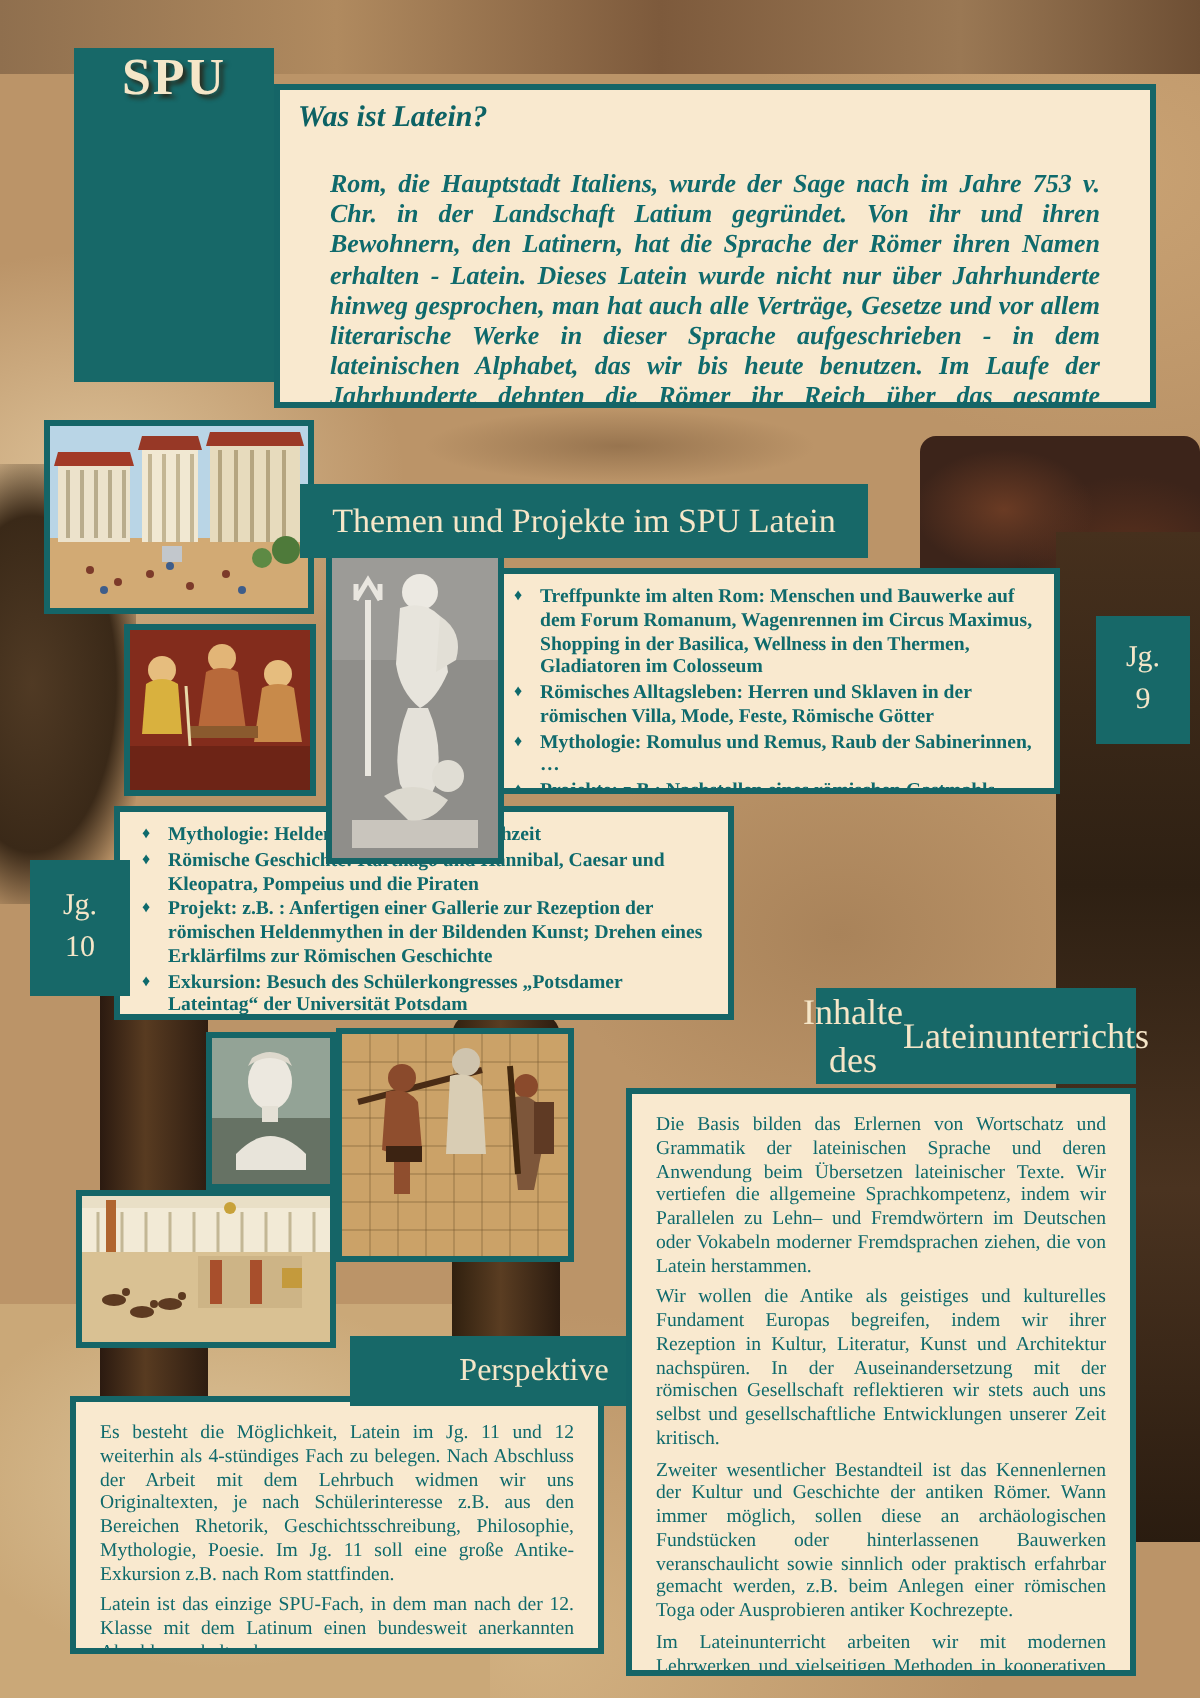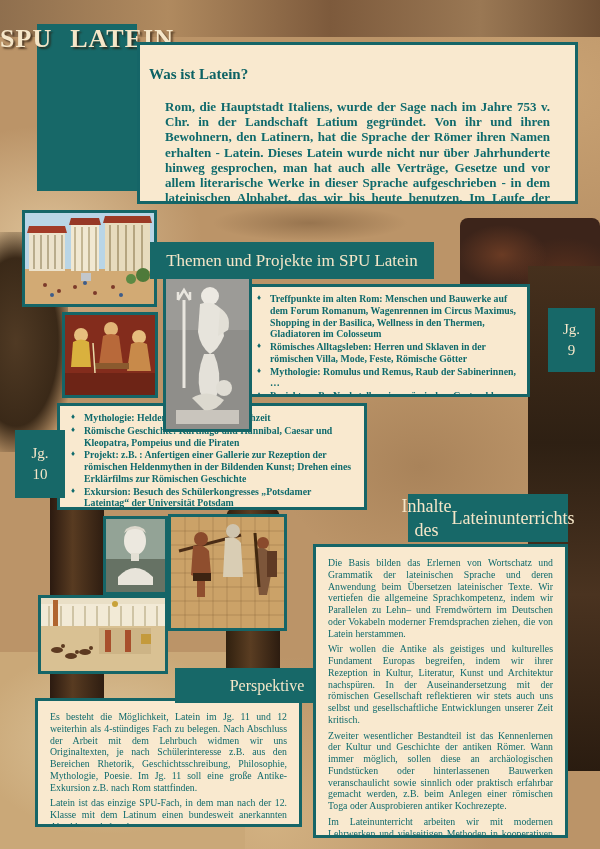--- a/index.html
+++ b/index.html
@@ -48,21 +48,21 @@
     box-sizing:border-box;text-align:center;
   }
 
   
   .spu{left:37px;top:24px;width:100px;height:167px;display:flex;flex-direction:row;
        justify-content:center;gap:18px;z-index:2;}
   .spu div{font-size:26px;font-weight:bold;letter-spacing:1px;
        text-shadow:2px 2px 2px rgba(45,28,12,.75);}
 
   
-  .was{left:137px;top:42px;width:441px;height:162px;padding:21px 9px 6px 9px;}
+  .was{left:137px;top:42px;width:441px;height:162px;padding:6px 9px 6px 9px;font-style:italic;}
   .was h2{margin:0 0 2px 0;font-size:15px;color:#0d6264;}
   .was p{margin:16px;font-size:13px;font-weight:bold;line-height:1.17;text-align:justify;}
 
   
   .themen-hd{left:150px;top:242px;width:284px;height:37px;font-size:17px;
        display:flex;align-items:center;justify-content:center;}
   .inhalte-hd{left:408px;top:494px;width:160px;height:48px;font-size:18px;
        display:flex;flex-direction:row;align-items:center;justify-content:center;line-height:1.35;}
   .persp-hd{left:175px;top:668px;width:138px;height:35px;font-size:16px;
        display:flex;align-items:center;justify-content:center;z-index:4;padding-left:46px;}
@@ -110,21 +110,20 @@
   <div class="bg bg-midblotch"></div>
   <div class="bg bg-forest"></div>
   <div class="bg bg-leftdark"></div>
   <div class="bg bg-rightdark"></div>
   <div class="bg bg-parchment"></div>
   <div class="bg bg-colA"></div>
   <div class="bg bg-colB"></div>
 
   <div class="tealbox spu">
     <div>SPU</div>
-    <div>LATEIN</div>
   </div>
 
   <section class="panel was">
     <h2>Was ist Latein?</h2>
     <p>Rom, die Hauptstadt Italiens, wurde der Sage nach im Jahre 753 v. Chr. in der Landschaft Latium gegründet. Von ihr und ihren Bewohnern, den Latinern, hat die Sprache der Römer ihren Namen erhalten - Latein. Dieses Latein wurde nicht nur über Jahrhunderte hinweg gesprochen, man hat auch alle Verträge, Gesetze und vor allem literarische Werke in dieser Sprache aufgeschrieben - in dem lateinischen Alphabet, das wir bis heute benutzen. Im Laufe der Jahrhunderte dehnten die Römer ihr Reich über das gesamte Mittelmeer und sogar bis ins heutige Deutschland und Großbritannien aus. Dort hinterließen sie Tempel, Theater, Thermen, Straßen und Brücken und viele Völker übernahmen auch die Sprache der Römer. Sogar lange Zeit nach dem Zerfall des römischen Reiches lebte Latein weiter: Die römische Kultur bildet ein Fundament der europäischen Literatur- und Geistesgeschichte. Latein wird z.B. in der Kirche teilweise bis heute gesprochen und gesungen, war die Sprache der Verwaltung und Gerichte und blieb bis ins 20. Jh. hinein eine wichtige Sprache der Wissenschaft, z.T. ist es das bis heute.</p>
   </section>
 
   <figure class="forum-img">
     <svg viewBox="0 0 129 91" preserveAspectRatio="none">
       <rect width="129" height="58" fill="#b9d5e6"></rect>

